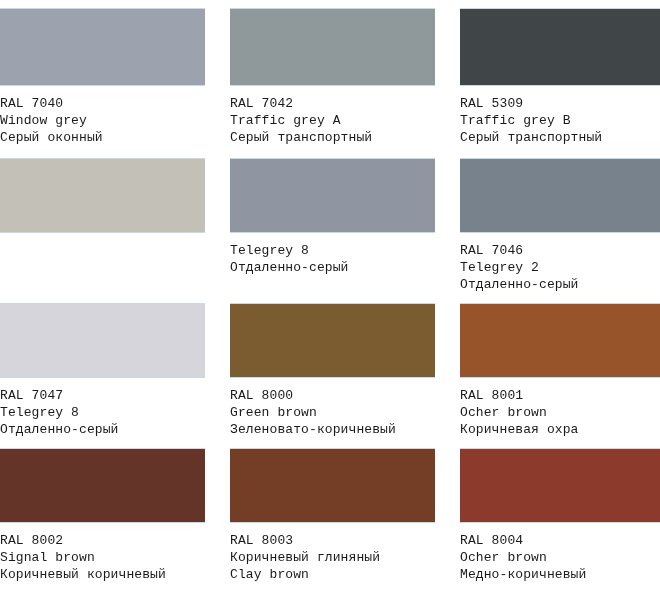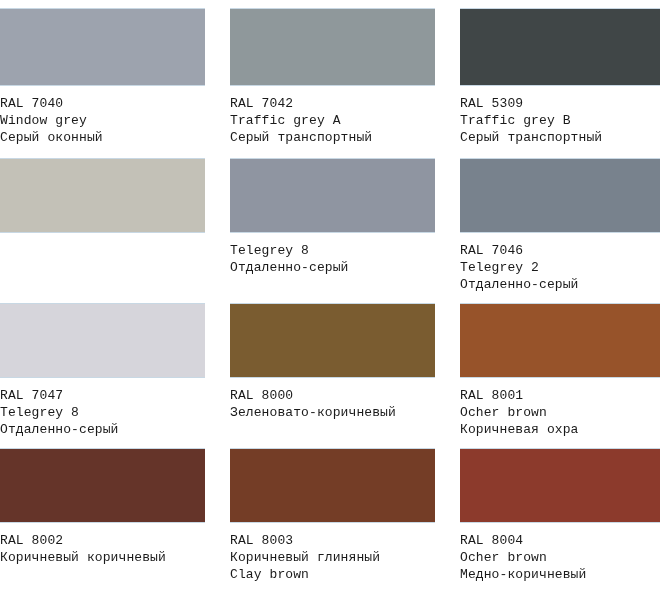--- a/index.html
+++ b/index.html
@@ -140,20 +140,21 @@
       <div class="label-line name-ru">Отдаленно-серый</div>
     </div>
   </div>
   <div class="spacer-col"></div>
   <div class="color-cell cell-row-3">
     <div class="swatch-wrap">
       <div class="swatch" style="background-color: rgb(122, 92, 48);"></div>
     </div>
     <div class="labels">
       <div class="label-line ral-code">RAL 8000</div>
+      <div class="label-line name-en">Green brown</div>
       <div class="label-line name-ru">Зеленовато-коричневый</div>
     </div>
   </div>
   <div class="spacer-col"></div>
   <div class="color-cell cell-row-3">
     <div class="swatch-wrap">
       <div class="swatch" style="background-color: rgb(151, 83, 42);"></div>
     </div>
     <div class="labels">
       <div class="label-line ral-code">RAL 8001</div>
@@ -161,20 +162,21 @@
       <div class="label-line name-ru">Коричневая охра</div>
     </div>
   </div>
 
   <div class="color-cell cell-row-4">
     <div class="swatch-wrap">
       <div class="swatch" style="background-color: rgb(101, 52, 41);"></div>
     </div>
     <div class="labels">
       <div class="label-line ral-code">RAL 8002</div>
+      <div class="label-line name-en">Signal brown</div>
       <div class="label-line name-ru">Коричневый коричневый</div>
     </div>
   </div>
   <div class="spacer-col"></div>
   <div class="color-cell cell-row-4">
     <div class="swatch-wrap">
       <div class="swatch" style="background-color: rgb(116, 61, 38);"></div>
     </div>
     <div class="labels">
       <div class="label-line ral-code">RAL 8003</div>

